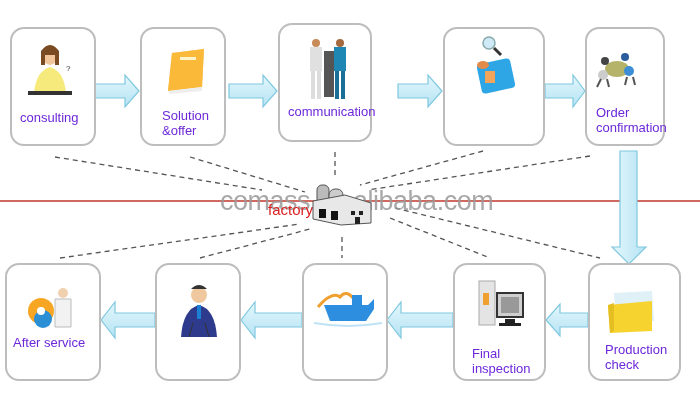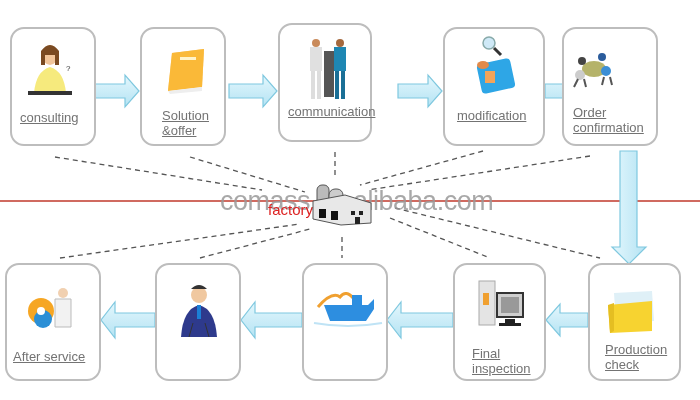--- a/index.html
+++ b/index.html
@@ -1,18 +1,18 @@
 <!DOCTYPE html>
 <html><head>
 <meta charset="utf-8">
 <style>
   html,body{margin:0;padding:0;background:#fff;}
   body{width:700px;height:400px;position:relative;overflow:hidden;font-family:"Liberation Sans",sans-serif;}
   .box{position:absolute;border:2px solid #bdbdbd;border-radius:14px;background:#fff;box-sizing:border-box;}
-  .lbl{position:absolute;left:8px;right:4px;font-size:13px;color:#737373;line-height:15px;white-space:pre-line;text-decoration:underline;}
+  .lbl{position:absolute;left:8px;right:4px;font-size:13px;color:#6d28d9;line-height:15px;white-space:pre-line;}
   .icon{position:absolute;}
   svg.overlay{position:absolute;left:0;top:0;}
   .wm{position:absolute;left:220px;top:186px;font-size:27px;color:#9a9a9a;letter-spacing:-0.5px;opacity:0.85;}
   .factory-lbl{position:absolute;left:252px;top:201px;font-size:15px;color:#d22;margin-left:16px;}
 </style>
 </head>
 <body>
 
 <svg class="overlay" width="700" height="400">
   <defs>
@@ -102,45 +102,44 @@
 </div>
 
 <div class="box" style="left:443px;top:27px;width:102px;height:119px">
   <svg class="icon" style="left:26px;top:6px" width="50" height="64">
     <circle cx="18" cy="8" r="6" fill="#cfe9f7" stroke="#8aa" stroke-width="1.5"></circle>
       <line x1="23" y1="13" x2="30" y2="20" stroke="#333" stroke-width="3"></line>
     <rect x="8" y="26" width="34" height="30" rx="4" fill="#2ea6e6" transform="rotate(-12 25 41)"></rect>
     <rect x="14" y="36" width="10" height="12" fill="#f2a45a"></rect>
       <ellipse cx="12" cy="30" rx="6" ry="4" fill="#e28a4a"></ellipse>
   </svg>
-  <div class="lbl" style="top:79px;left:12px">modification</div>
 </div>
 
-<div class="box" style="left:562px;top:27px;width:96px;height:119px">
+<div class="box" style="left:585px;top:27px;width:80px;height:119px">
   <svg class="icon" style="left:8px;top:20px" width="44" height="40">
     <ellipse cx="22" cy="20" rx="12" ry="8" fill="#b5b36a"></ellipse>
     <circle cx="10" cy="12" r="4" fill="#444"></circle>
       <circle cx="30" cy="8" r="4" fill="#2b5c9c"></circle>
       <circle cx="34" cy="22" r="5" fill="#3c8fd6"></circle>
       <circle cx="8" cy="26" r="5" fill="#ccc"></circle>
     <path d="M6,30 l-4,8 M12,30 l2,8 M32,28 l-2,8 M38,28 l2,8" stroke="#555" stroke-width="2"></path>
   </svg>
   <div class="lbl" style="top:76px;left:9px">Order
 confirmation</div>
 </div>
 
 <div class="box" style="left:5px;top:263px;width:96px;height:118px">
   <svg class="icon" style="left:16px;top:18px" width="56" height="50">
     <circle cx="18" cy="28" r="13" fill="#f6a623"></circle>
       <circle cx="20" cy="36" r="9" fill="#2b8fd6"></circle>
       <circle cx="18" cy="28" r="4" fill="#fff"></circle>
     <circle cx="40" cy="10" r="5" fill="#f1d0b0"></circle>
       <path d="M32,16 h16 v28 h-16 z" fill="#f2f2f2" stroke="#bbb"></path>
   </svg>
-  <div class="lbl" style="top:84px;left:6px">After service</div>
+  <div class="lbl" style="top:70px;left:6px">After service</div>
 </div>
 
 <div class="box" style="left:155px;top:263px;width:86px;height:118px">
   <svg class="icon" style="left:16px;top:18px" width="52" height="58">
     <circle cx="26" cy="12" r="8" fill="#f0c8a0"></circle>
       <path d="M18,6 q8,-8 16,0" fill="#333"></path>
     <path d="M8,54 q2,-28 18,-32 q16,4 18,32 z" fill="#2e3a8c"></path>
       <rect x="24" y="22" width="4" height="14" fill="#1b7fd6"></rect>
     <line x1="20" y1="40" x2="16" y2="54" stroke="#333"></line>
       <line x1="32" y1="40" x2="36" y2="54" stroke="#333"></line>

